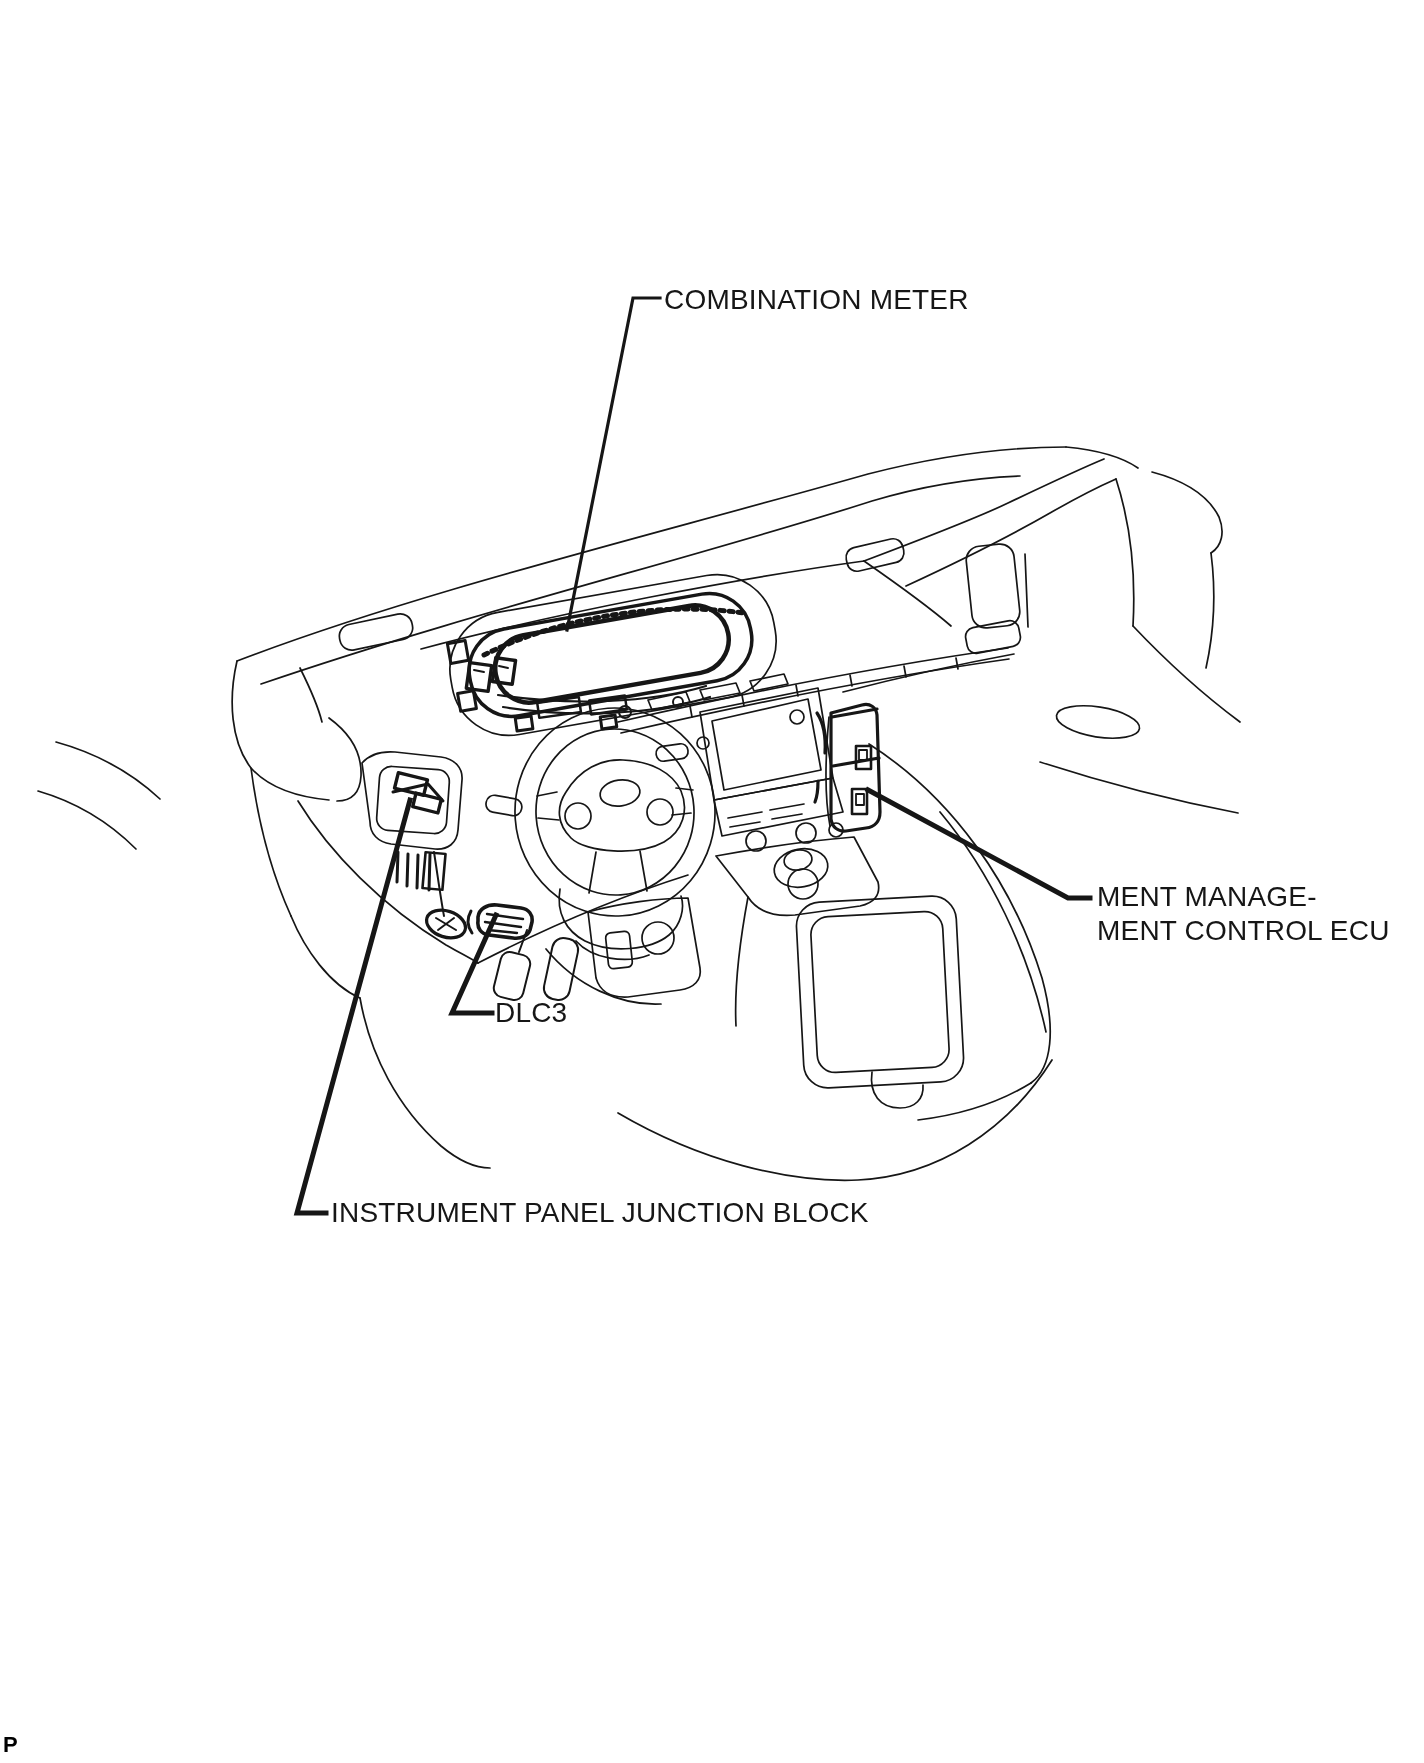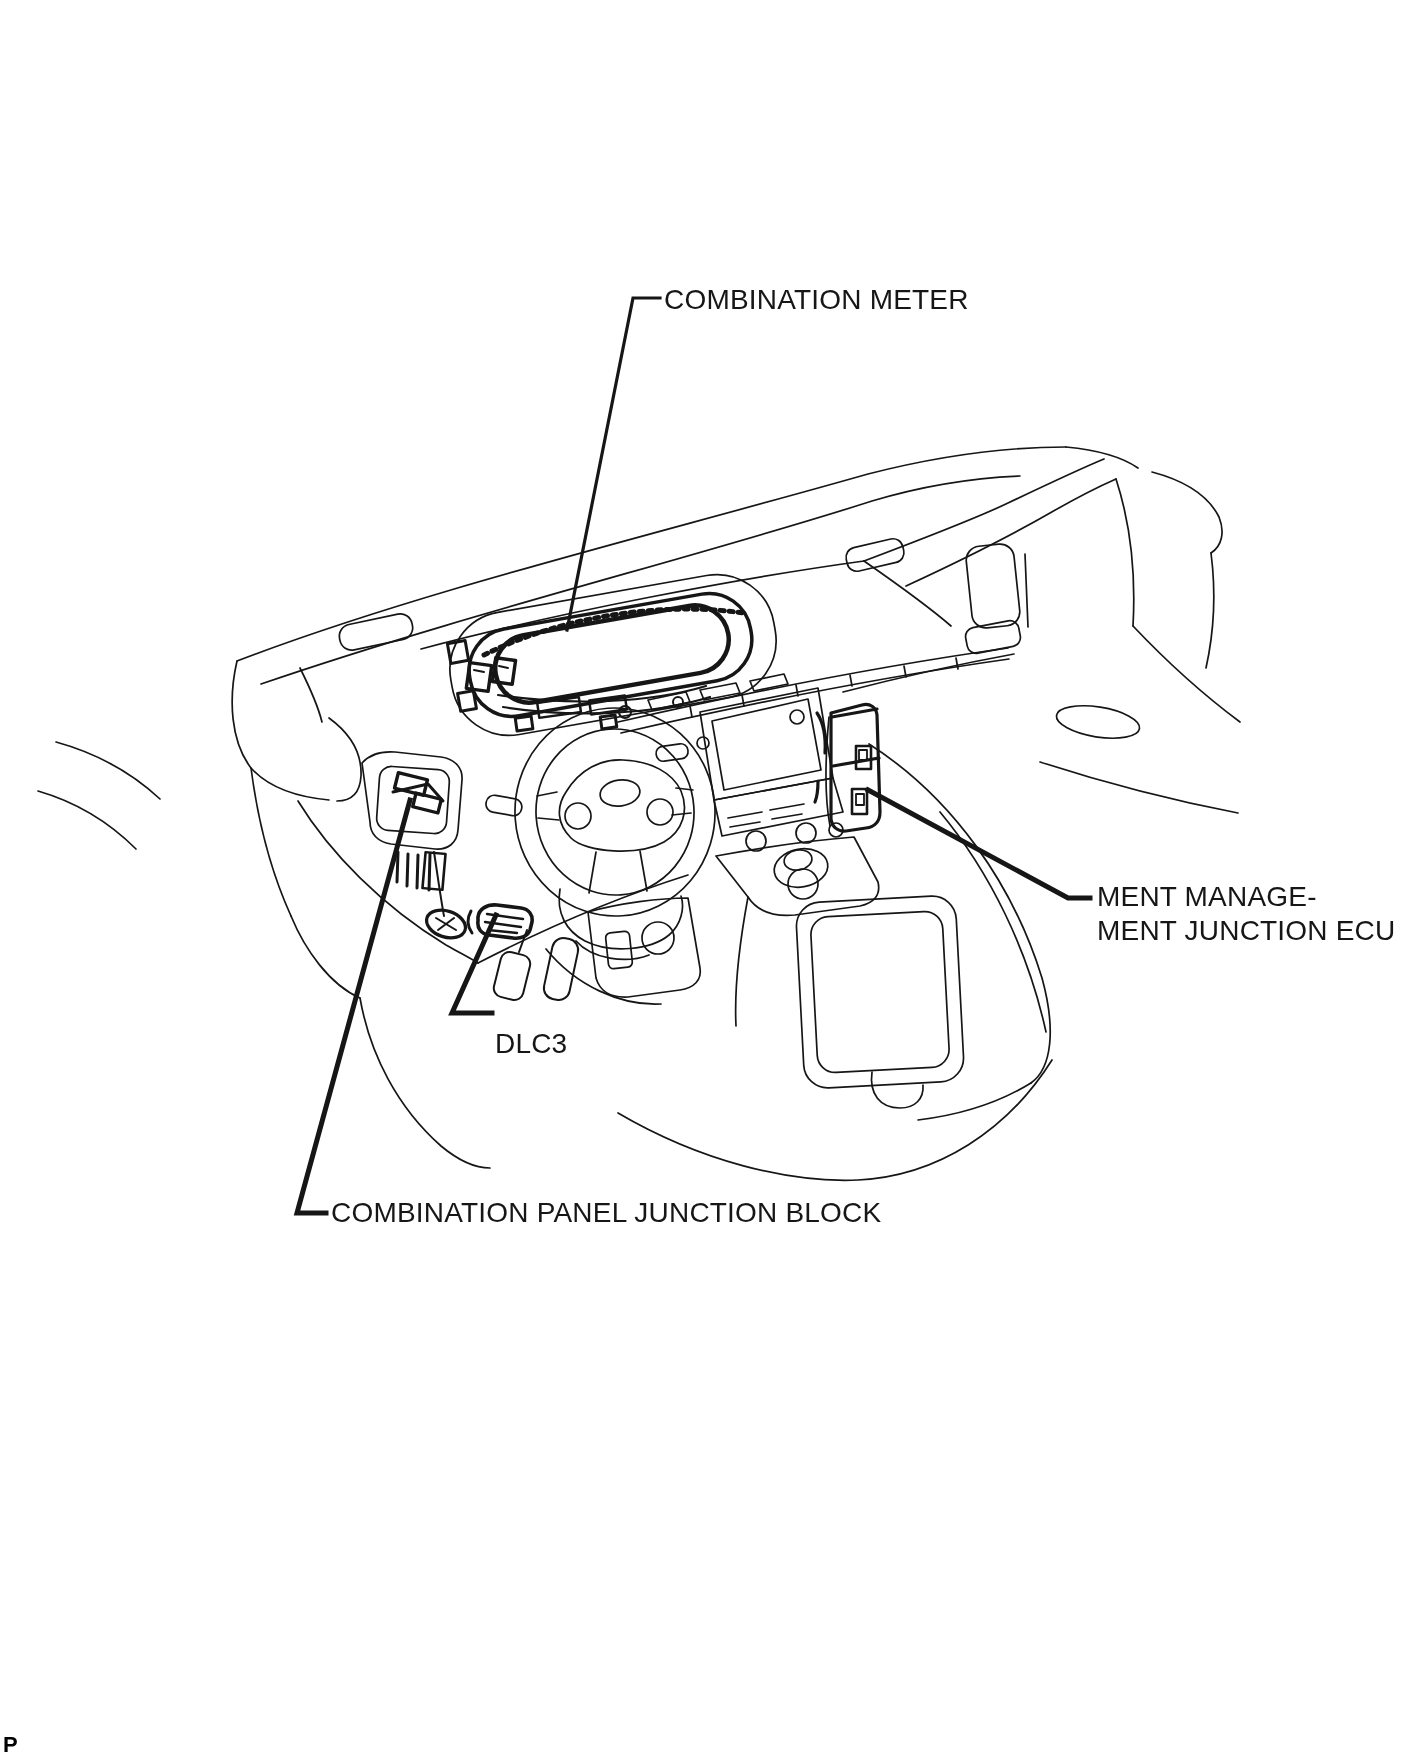--- a/index.html
+++ b/index.html
@@ -183,21 +183,21 @@
       <polyline stroke-width="5" points="492,1013 452,1013 496,915"></polyline>
       <polyline stroke-width="5" points="326,1213 297,1213 410,800"></polyline>
     </g>
   </svg>
 
   <div class="callout" style="left:664px;top:283px;">COMBINATION METER</div>
 
 
   <div class="callout" style="left:1097px;top:880px;">
     <span>MENT MANAGE-</span><br>
-    <span>MENT JUNCTION ECU</span>
+    <span>MENT CONTROL ECU</span>
   </div>
 
-  <div class="callout" style="left:495px;top:996px;margin-top:31px;">DLC3</div>
-
-  <div class="callout" style="left:331px;top:1196px;">COMBINATION PANEL JUNCTION BLOCK</div>
+  <div class="callout" style="left:495px;top:996px;">DLC3</div>
+
+  <div class="callout" style="left:331px;top:1196px;">INSTRUMENT PANEL JUNCTION BLOCK</div>
 
   <div class="page-marker">P</div>
 </div>
 
 </body></html>

